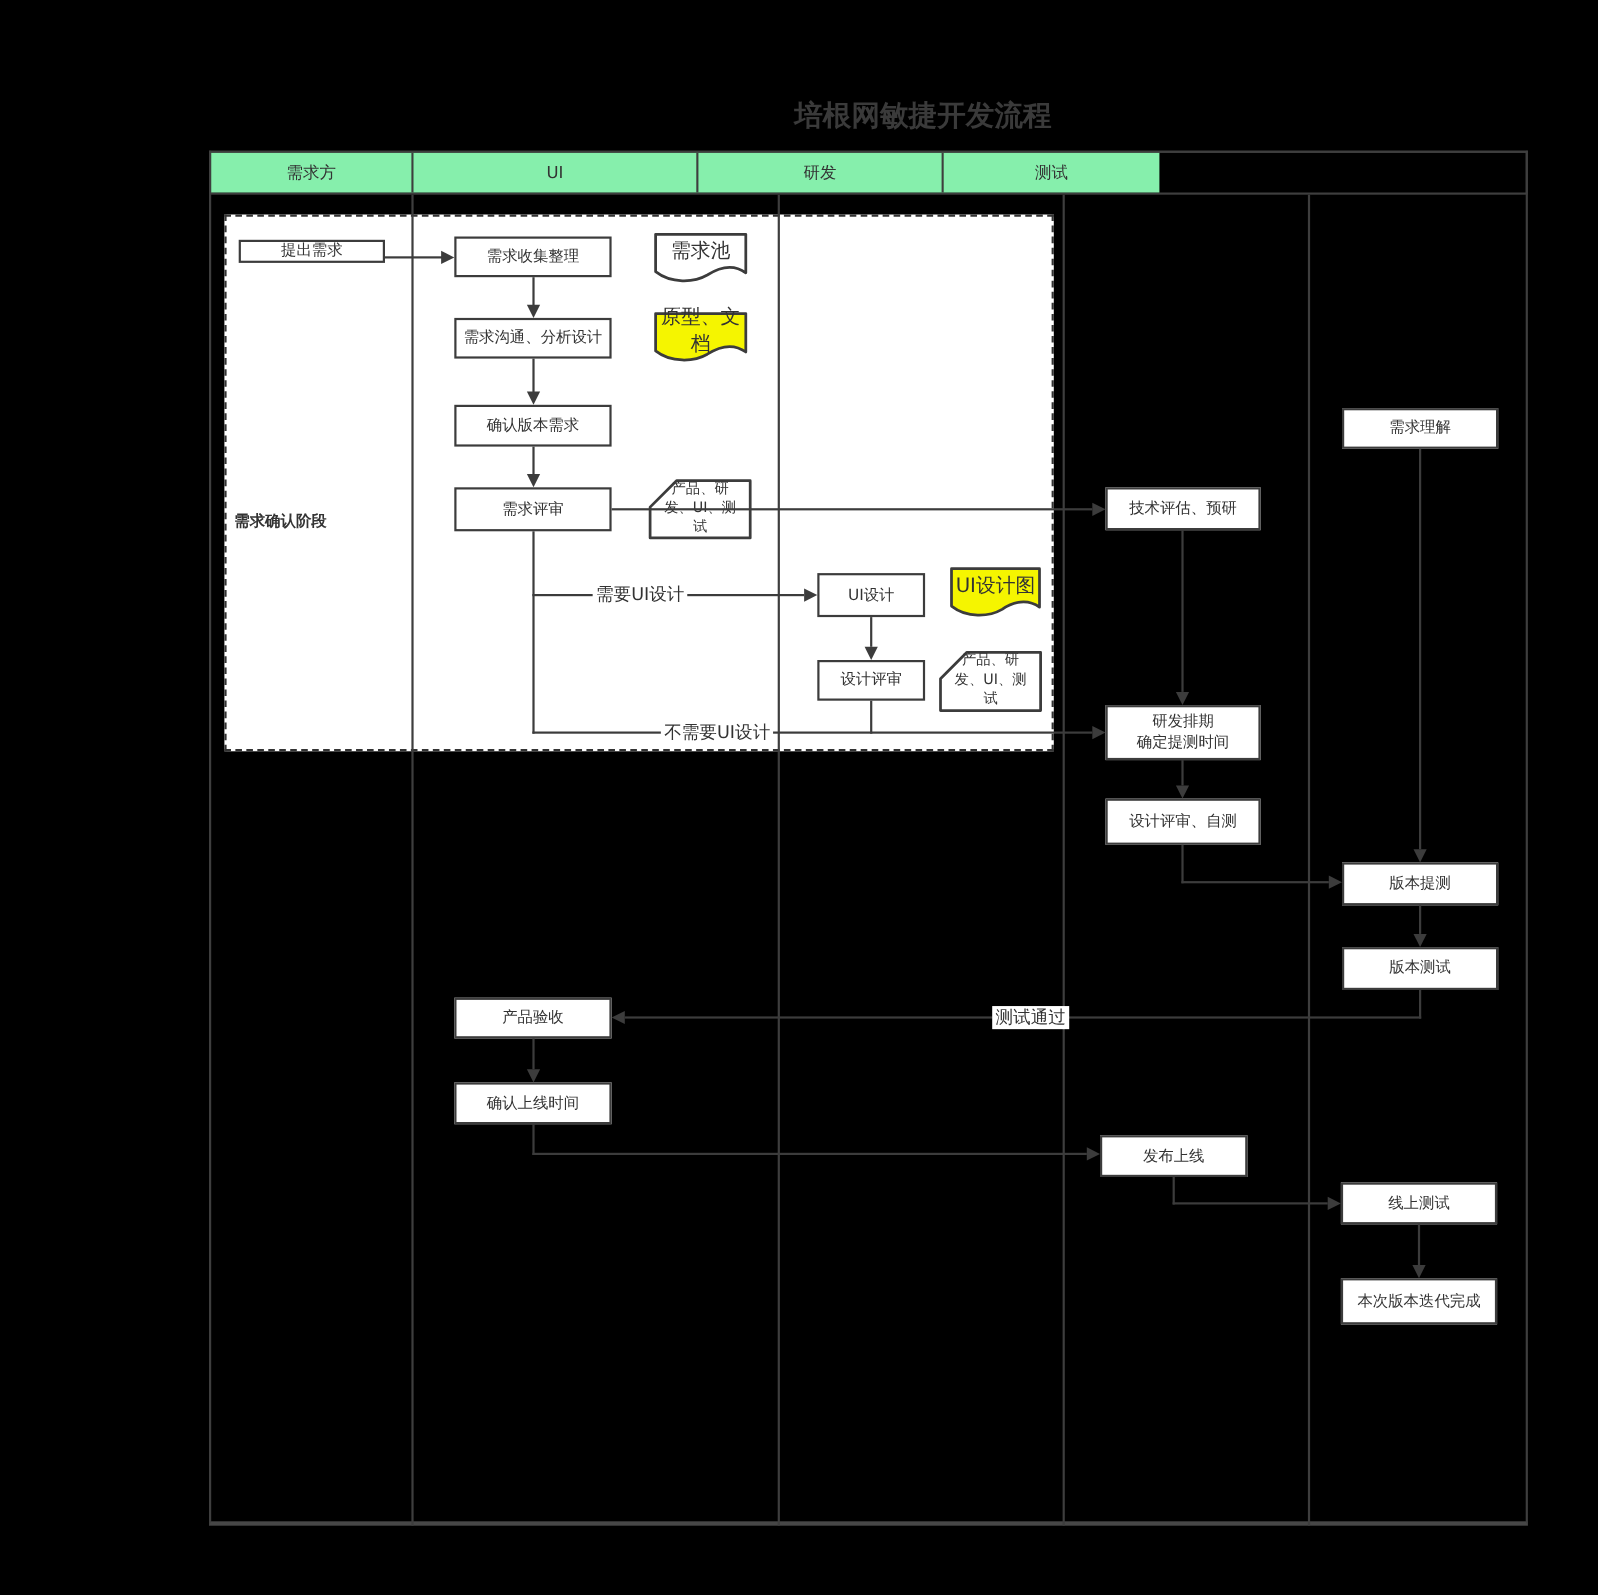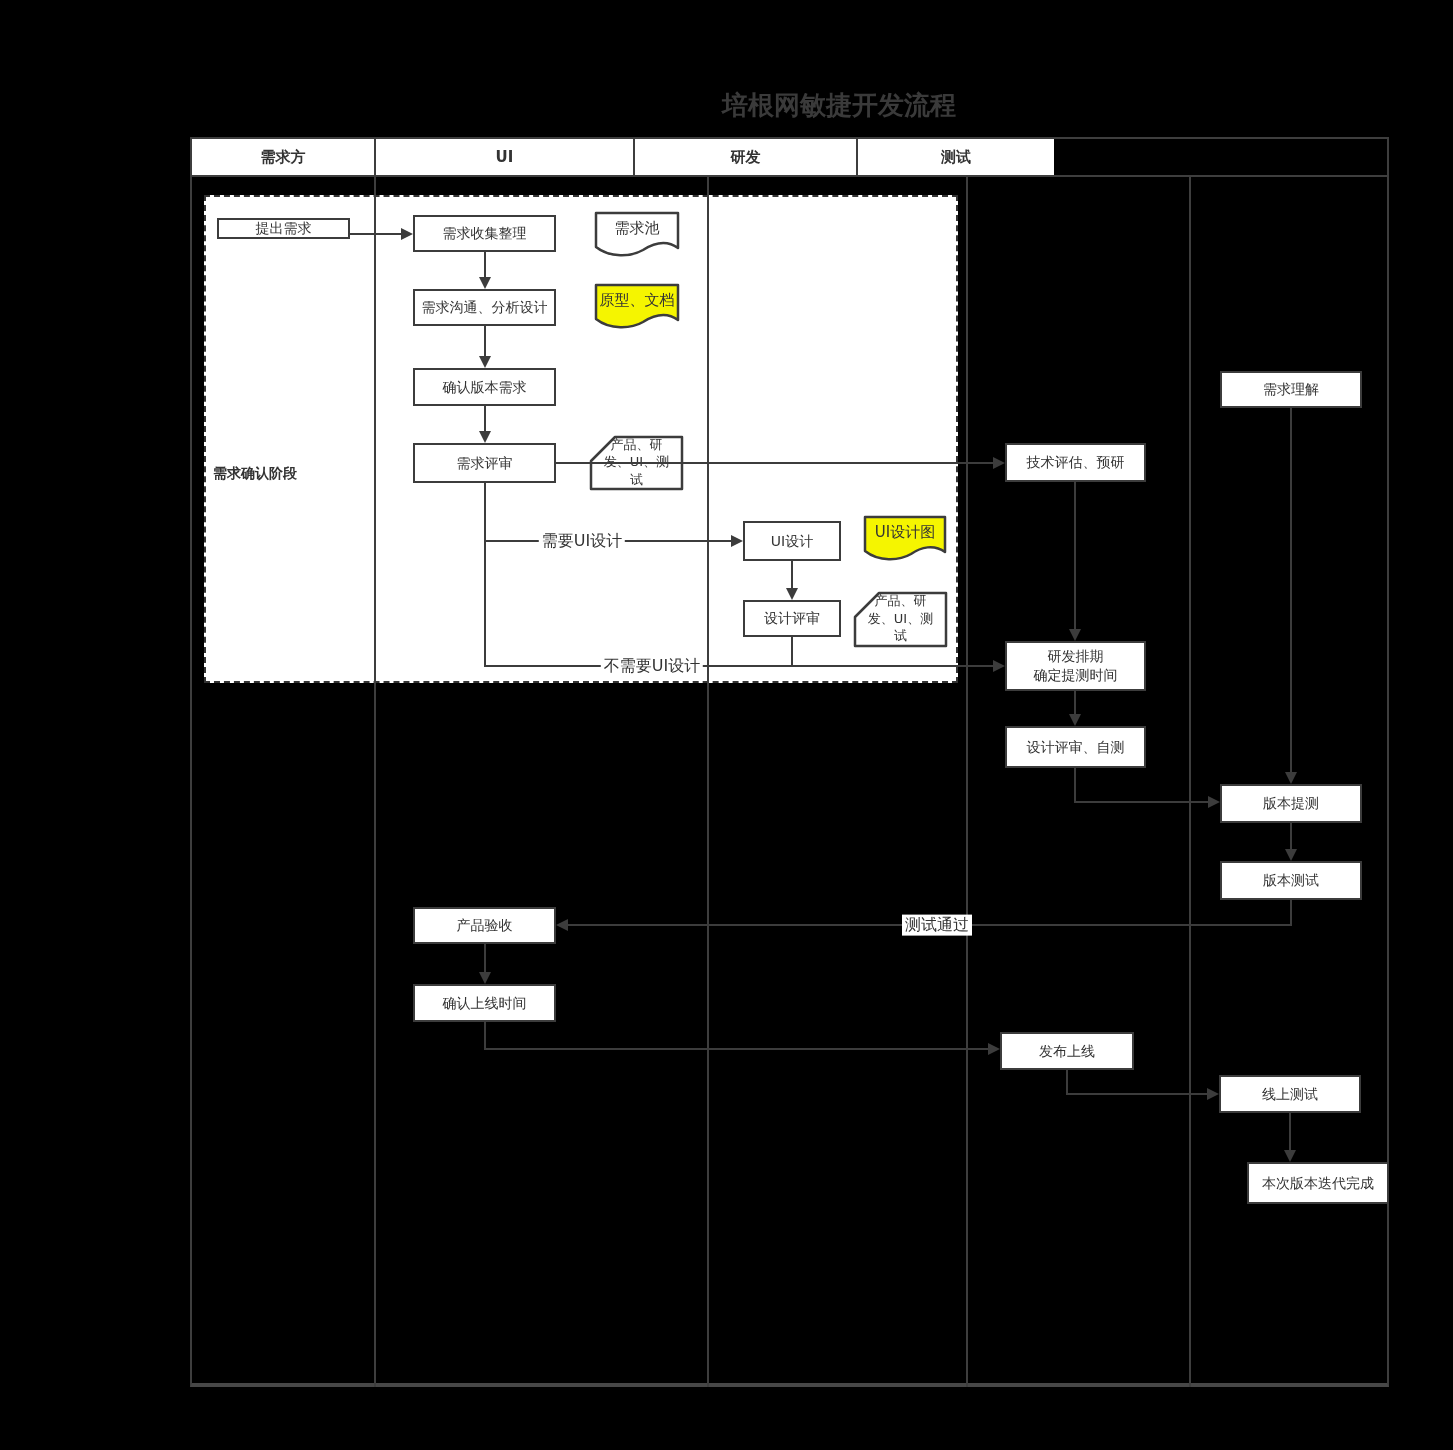--- a/index.html
+++ b/index.html
@@ -7,23 +7,23 @@
     position:relative; width:1453px; height:1450px; background:#000000;
     font-family:"DejaVu Sans","Liberation Sans",sans-serif; overflow:hidden;
   }
   .title {
     position:absolute; transform:translateX(-50%);
     font-size:26px; font-weight:bold; color:#3a3a3a; white-space:nowrap; z-index:1;
   }
   .frame { position:absolute; box-sizing:border-box; border:2px solid #3e3e3e; border-bottom:4px solid #474747; z-index:0; }
   .hdr { position:absolute; box-sizing:border-box; border:2px solid #3e3e3e; display:flex; z-index:1; }
   .hdr .cell {
-    box-sizing:border-box; background:#ffffff; border-right:2px solid #3e3e3e;
+    box-sizing:border-box; background:#86efac; border-right:2px solid #3e3e3e;
     display:flex; align-items:center; justify-content:center;
-    font-size:15px; font-weight:bold; color:#333; height:100%;
+    font-size:15px; font-weight:normal; color:#333; height:100%;
   }
   .hdr .cell:last-child { border-right:none; }
   .lane { position:absolute; width:2px; background:#3e3e3e; z-index:1; }
   .region { position:absolute; box-sizing:border-box; background:#ffffff; border:2px dashed #333; z-index:0; }
   .stage-label { position:absolute; font-size:14px; font-weight:bold; color:#333; z-index:2; white-space:nowrap; }
   .node {
     position:absolute; box-sizing:border-box; background:#ffffff; border:2px solid #3c3c3c;
     color:#333; display:flex; align-items:center; justify-content:center; text-align:center;
     font-size:14px; line-height:1.35; z-index:2; white-space:pre-line;
   }
@@ -34,21 +34,21 @@
   .ah.l { border-top:6px solid transparent; border-bottom:6px solid transparent; border-right:12px solid #3c3c3c; }
   .ah.d { border-left:6px solid transparent; border-right:6px solid transparent; border-top:12px solid #3c3c3c; }
   .elabel {
     position:absolute; transform:translate(-50%,-50%); background:#ffffff; color:#333;
     font-size:16px; padding:0 3px; z-index:4; white-space:nowrap; line-height:1.3;
   }
   .shape { position:absolute; z-index:2; }
   .shape svg { position:absolute; left:0; top:0; }
   .shape .txt {
     position:absolute; left:0; right:0; top:0; color:#333; text-align:center;
-    display:flex; align-items:center; justify-content:center; font-size:15px; z-index:2;
+    display:flex; align-items:center; justify-content:center; font-size:18px; z-index:2;
   }
   .doc .txt { bottom:14px; }
   .card .txt { bottom:2px; font-size:13px; line-height:1.35; white-space:pre-line; }
 </style>
 </head>
 <body>
 
 <div id="canvas">
 
   <div class="title" style="left:839px; top:88px;">培根网敏捷开发流程</div>
@@ -144,21 +144,21 @@
   <div class="node" style="left:743px; top:600px; width:98px; height:37px;">设计评审</div>
   <div class="node" style="left:1005px; top:443px; width:141px; height:39px;">技术评估、预研</div>
   <div class="node" style="left:1005px; top:641px; width:141px; height:50px;">研发排期
 确定提测时间</div>
   <div class="node" style="left:1005px; top:726px; width:141px; height:42px;">设计评审、自测</div>
   <div class="node" style="left:1000px; top:1032px; width:134px; height:38px;">发布上线</div>
   <div class="node" style="left:1220px; top:371px; width:142px; height:37px;">需求理解</div>
   <div class="node" style="left:1220px; top:784px; width:142px; height:39px;">版本提测</div>
   <div class="node" style="left:1220px; top:861px; width:142px; height:39px;">版本测试</div>
   <div class="node" style="left:1219px; top:1075px; width:142px; height:38px;">线上测试</div>
-  <div class="node" style="left:1219px; top:1162px; width:142px; height:42px;margin-left:28px;">本次版本迭代完成</div>
+  <div class="node" style="left:1219px; top:1162px; width:142px; height:42px;">本次版本迭代完成</div>
   <div class="node" style="left:413px; top:907px; width:143px; height:37px;">产品验收</div>
   <div class="node" style="left:413px; top:984px; width:143px; height:38px;">确认上线时间</div>
 
   <div class="shape doc" style="left:594px; top:211px; width:86px; height:48px;">
     <svg width="86" height="48" viewBox="0 0 86 48">
       <path d="M2,2 L84,2 L84,37 C73,29 60,32 49,39 C37,46 16,47 2,36 Z" fill="#ffffff" stroke="#3c3c3c" stroke-width="2.5" stroke-linejoin="round"></path>
     </svg>
     <div class="txt">需求池</div>
   </div>
 

